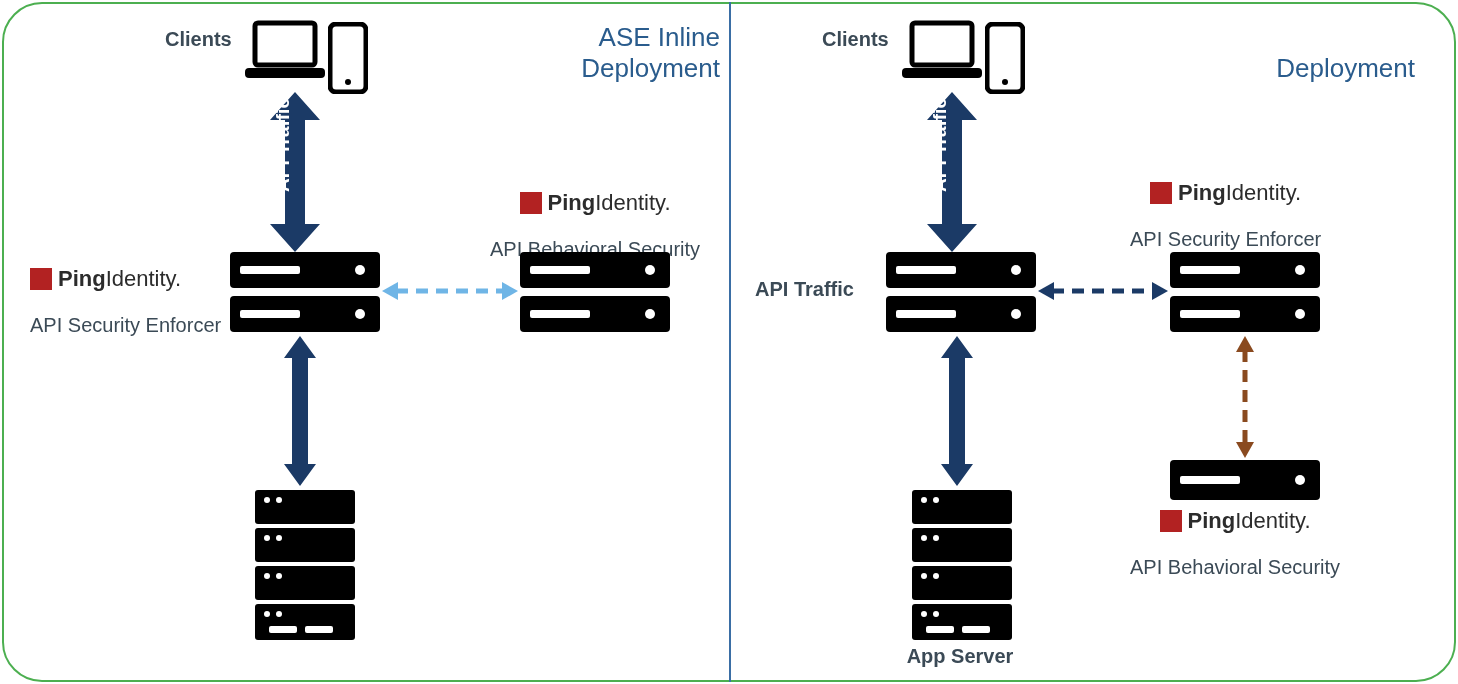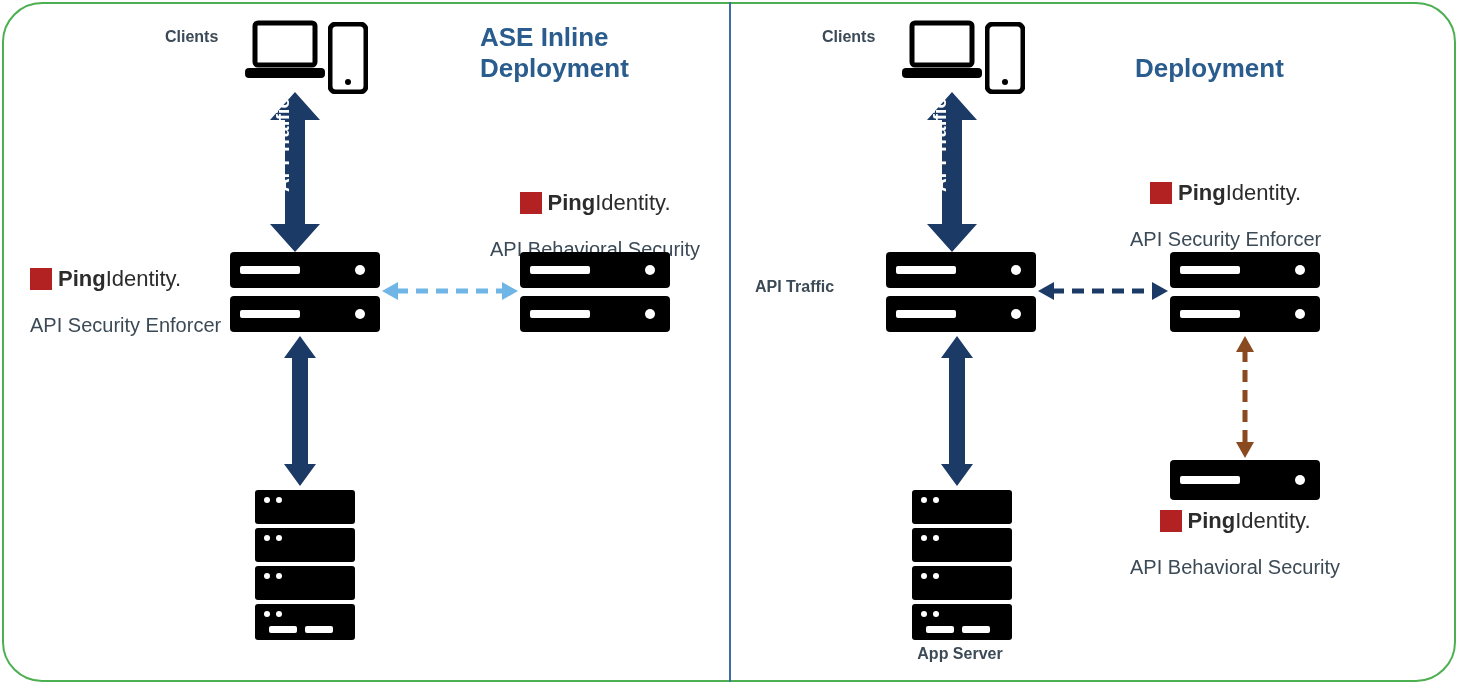--- a/index.html
+++ b/index.html
@@ -23,28 +23,28 @@
     position: absolute;
     left: 729px;
     top: 2px;
     bottom: 2px;
     width: 2px;
     background: #3a6ea5;
   }
   .heading {
     position: absolute;
     font-size: 26px;
-    font-weight: 700;
+    font-weight: 400;
     color: #2a5c8d;
-    text-align: left;
+    text-align: right;
     line-height: 1.2;
   }
   .label {
     position: absolute;
-    font-size: 16px;
+    font-size: 20px;
     color: #3b4a56;
     text-align: center;
     font-weight: 600;
   }
   .ping-logo {
     position: absolute;
     display: flex;
     align-items: center;
     gap: 20px;
   }

